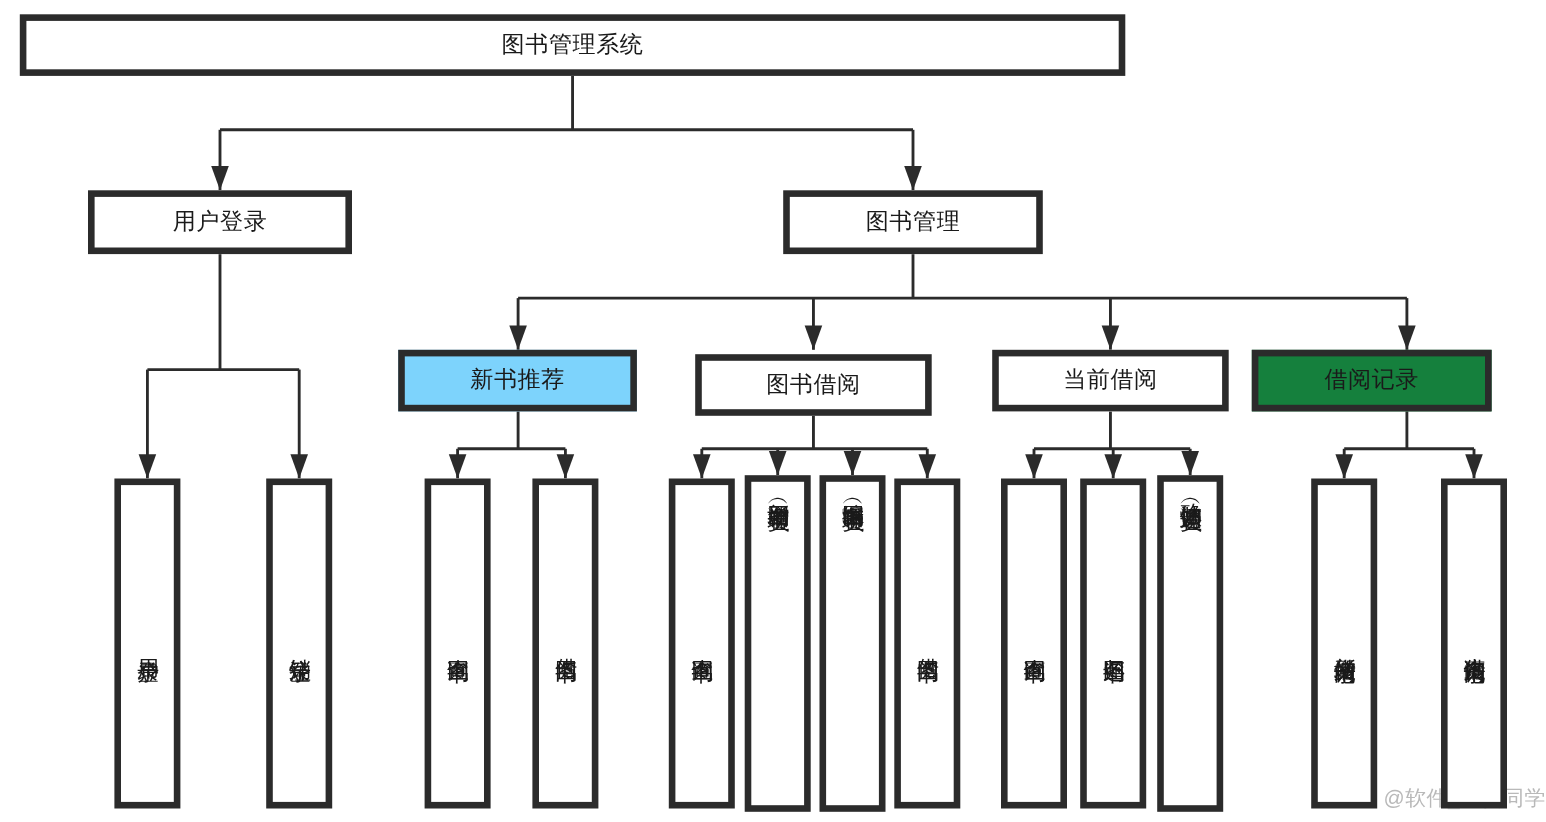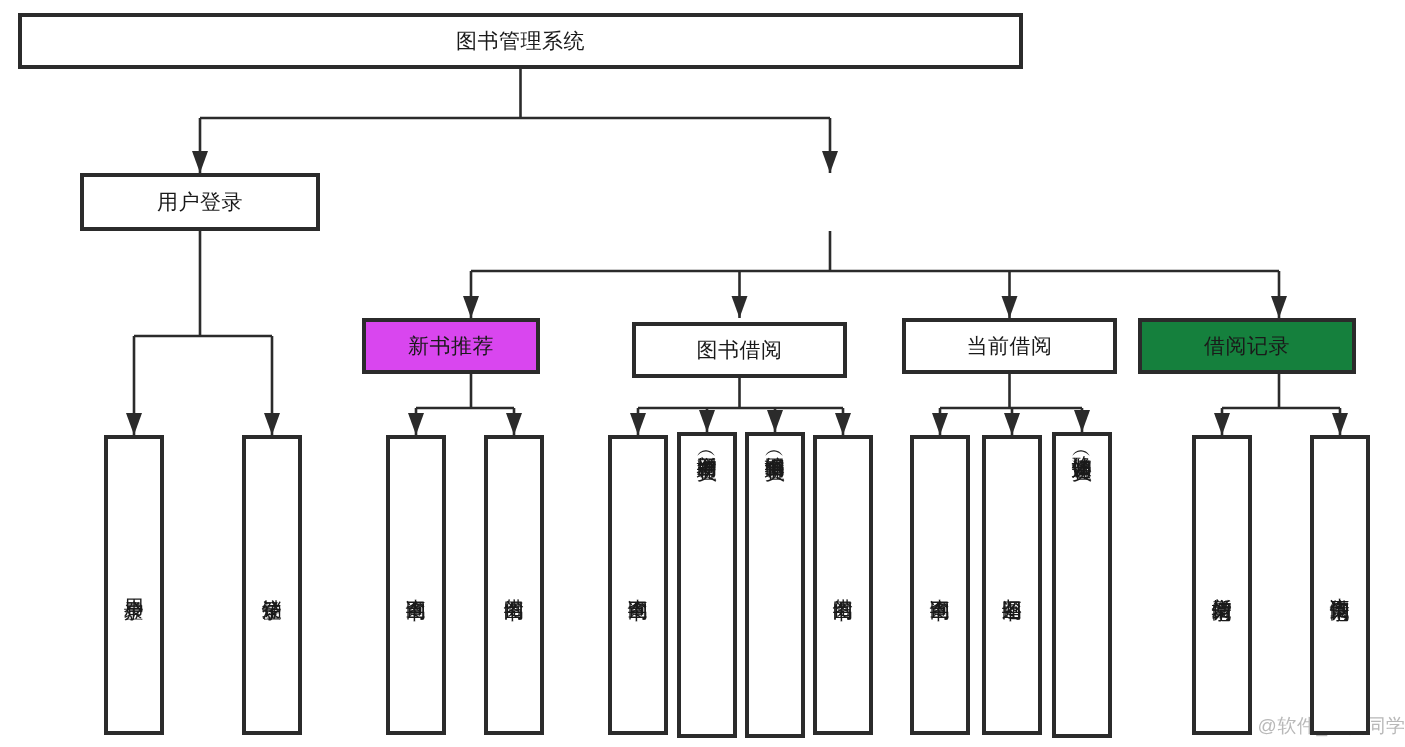--- a/index.html
+++ b/index.html
@@ -22,21 +22,21 @@
     left: 0;
     top: 0;
     width: 1405px;
     height: 747px;
     pointer-events: none;
   }
   .node {
     position: absolute;
     box-sizing: border-box;
     background: #ffffff;
-    border: 4px solid #0ea5e9;
+    border: 6px solid #0ea5e9;
     display: flex;
     align-items: center;
     justify-content: center;
   }
   .node.horiz {
     padding: 2px 6px;
   }
   .node.vert {
     align-items: flex-start;
     justify-content: center;
@@ -132,21 +132,24 @@
     </svg>
 
   <div id="watermark" style="left: 1196px; top: 713px; color: rgb(185, 185, 185);">CSDN @软件_小贺同学</div>
 
 <div class="node horiz" style="left: 18px; top: 13px; width: 1005px; height: 56px; border-color: rgb(43, 43, 43); background: rgb(255, 255, 255);">
       <span class="node-label" style="color: rgb(26, 26, 26);">图书管理系统</span>
     </div>
     <div class="node horiz" style="left: 80px; top: 173px; width: 240px; height: 58px; border-color: rgb(43, 43, 43); background: rgb(255, 255, 255);">
       <span class="node-label" style="color: rgb(26, 26, 26);">用户登录</span>
     </div>
-    <div class="node horiz" style="left: 362px; top: 318px; width: 178px; height: 56px; border-color: rgb(43, 43, 43); background: #d946ef;">
+    <div class="node horiz" style="left: 712px; top: 173px; width: 236px; height: 58px; border-color: rgb(43, 43, 43); background: rgb(255, 255, 255);">
+      <span class="node-label" style="color: rgb(26, 26, 26);">图书管理</span>
+    </div>
+    <div class="node horiz" style="left: 362px; top: 318px; width: 217px; height: 56px; border-color: rgb(43, 43, 43); background: #7dd3fc;">
       <span class="node-label" style="color: rgb(26, 26, 26);">新书推荐</span>
     </div>
     <div class="node horiz" style="left: 632px; top: 322px; width: 215px; height: 56px; border-color: rgb(43, 43, 43); background: rgb(255, 255, 255);">
       <span class="node-label" style="color: rgb(26, 26, 26);">图书借阅</span>
     </div>
     <div class="node horiz" style="left: 902px; top: 318px; width: 215px; height: 56px; border-color: rgb(43, 43, 43); background: rgb(255, 255, 255);">
       <span class="node-label" style="color: rgb(26, 26, 26); text-align: right;">当前借阅</span>
     </div>
     <div class="node horiz" style="left: 1138px; top: 318px; width: 218px; height: 56px; border-color: rgb(43, 43, 43); background: #15803d;">
       <span class="node-label" style="color: rgb(26, 26, 26);">借阅记录</span>

